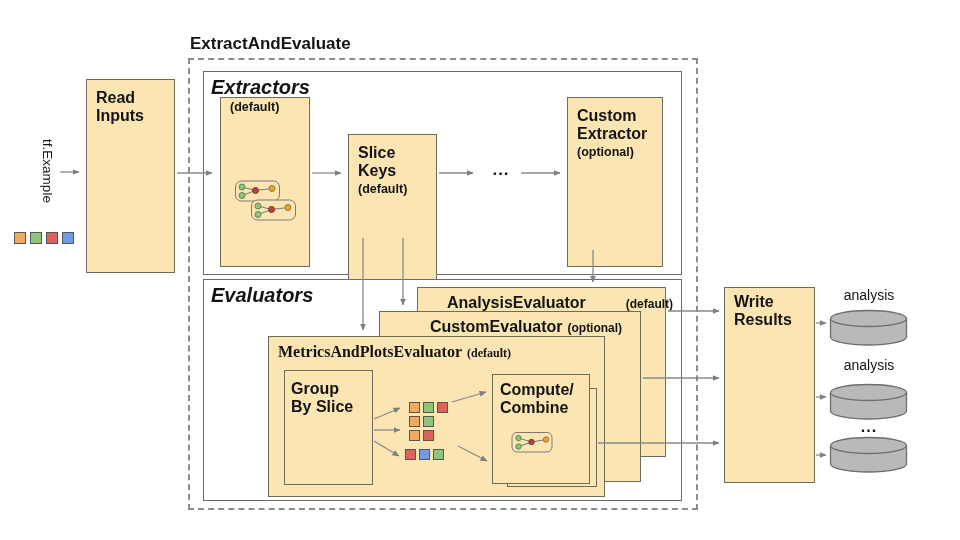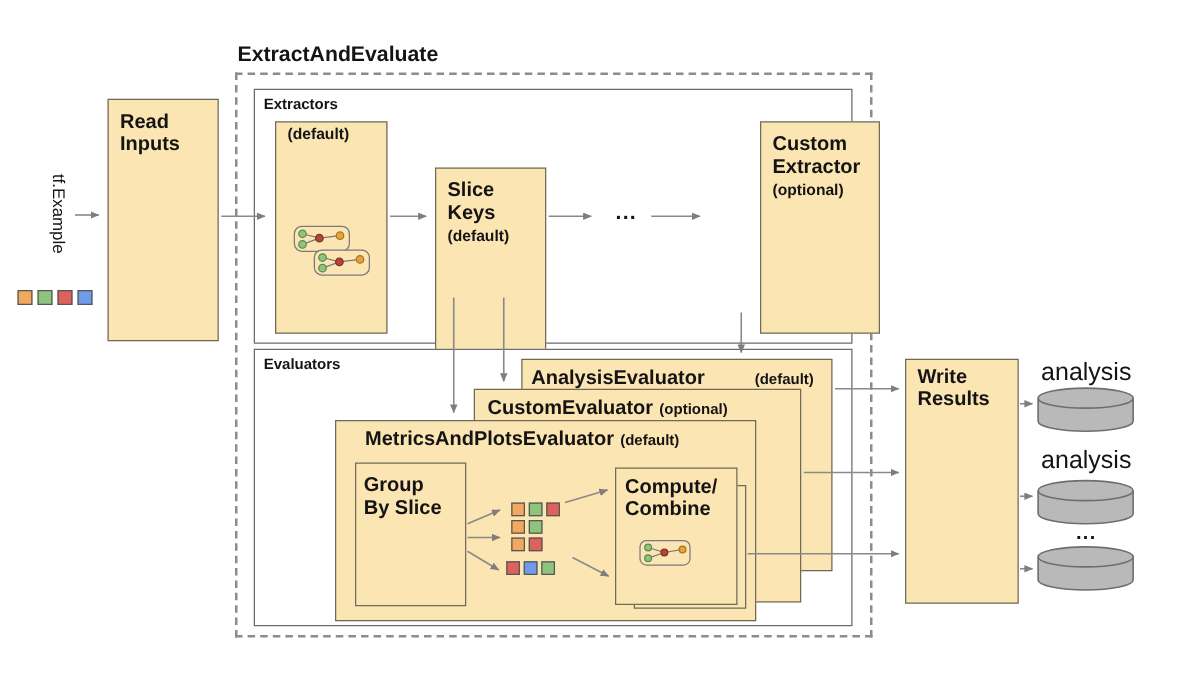--- a/index.html
+++ b/index.html
@@ -2,21 +2,21 @@
 <html><head>
 <meta charset="utf-8">
 <style>
   html,body{margin:0;padding:0;background:#fff;}
   .canvas{position:relative;width:960px;height:540px;background:#ffffff;overflow:hidden;
           font-family:"Liberation Sans",sans-serif;color:#141414;}
   .abs{position:absolute;box-sizing:border-box;}
   
   .dashed{border:2px dashed #8c8c8c;background:transparent;}
   .section{border:1.4px solid #6b6b6b;background:#ffffff;}
-  .sec-label{font-weight:bold;font-size:12px;padding:4px 0 0 7px;}
+  .sec-label{font-weight:bold;font-size:20px;padding:4px 0 0 7px;font-style:italic;}
   
   .cream{background:#fbe5b2;border:1.2px solid #6e6b5a;}
   .btitle{display:block;font-weight:bold;font-size:16px;line-height:1.12;
           white-space:pre-line;padding:9px 4px 0 9px;}
   .bqual{display:block;font-weight:bold;font-size:12.5px;padding:2px 4px 0 9px;}
   
   .ev-head{position:absolute;top:0;left:0;right:0;display:flex;align-items:baseline;
            gap:5px;white-space:nowrap;padding-top:6px;}
   .ev-name{font-weight:bold;font-size:16px;}
   .ev-qual{font-weight:bold;font-size:12px;}
@@ -25,21 +25,21 @@
   .sq{box-sizing:border-box;border:1.6px solid #565656;}
   .sq-lg{width:12px;height:12px;margin-right:4px;}
   .sq-sm{width:11px;height:11px;margin-right:3px;}
   .c-orange{background:#f0a95f;}
   .c-green{background:#8fc47c;}
   .c-red{background:#db625d;}
   .c-blue{background:#6f9be8;}
   
   .vlabel{font-size:13.5px;white-space:nowrap;transform:translate(-50%,-50%) rotate(90deg);}
   
-  .out-label{font-size:20px;text-align:center;}
+  .out-label{font-size:14px;text-align:center;}
   .out-ellipsis{font-weight:bold;font-size:16px;text-align:center;letter-spacing:1px;}
   .ellipsis{font-weight:bold;font-size:17px;text-align:center;letter-spacing:1px;}
   svg{display:block;}
 </style>
 </head>
 <body>
 
 <div class="canvas">
 
   <div class="abs vlabel" style="left:47px;top:171px;">tf.Example</div>
@@ -88,46 +88,46 @@
   </svg>
 
   <div class="abs cream" style="left:348px;top:97px;width:89px;height:170px;margin-top:37px;">
     <span class="btitle">Slice
 Keys</span>
     <span class="bqual">(default)</span>
   </div>
 
   <div class="abs ellipsis" style="left:488px;top:160px;width:26px;">...</div>
 
-  <div class="abs cream" style="left:567px;top:97px;width:96px;height:170px;margin-left:41px;">
+  <div class="abs cream" style="left:567px;top:97px;width:96px;height:170px;">
     <span class="btitle">Custom
 Extractor</span>
     <span class="bqual">(optional)</span>
   </div>
 
   <div class="abs section" style="left:203px;top:279px;width:479px;height:222px;">
     <div class="sec-label">Evaluators</div>
   </div>
 
   <div class="abs cream" style="left:417px;top:287px;width:249px;height:170px;">
-    <div class="ev-head" style="padding-left:7px;gap:40px;">
+    <div class="ev-head" style="padding-left:29px;gap:40px;">
       <span class="ev-name">AnalysisEvaluator</span>
       <span class="ev-qual">(default)</span>
     </div>
   </div>
 
   <div class="abs cream" style="left:379px;top:311px;width:262px;height:171px;">
-    <div class="ev-head" style="padding-left:10px;">
+    <div class="ev-head" style="padding-left:10px;margin-left:40px;">
       <span class="ev-name">CustomEvaluator</span>
       <span class="ev-qual">(optional)</span>
     </div>
   </div>
 
   <div class="abs cream" style="left:268px;top:336px;width:337px;height:161px;">
-    <div class="ev-head" style="padding-left:23px;">
+    <div class="ev-head" style="padding-left:9px;font-family:Liberation Serif, serif;">
       <span class="ev-name">MetricsAndPlotsEvaluator</span>
       <span class="ev-qual">(default)</span>
     </div>
   </div>
 
   <div class="abs cream" style="left:284px;top:370px;width:89px;height:115px;">
     <span class="btitle" style="padding-left:6px;">Group
 By Slice</span>
   </div>
 

